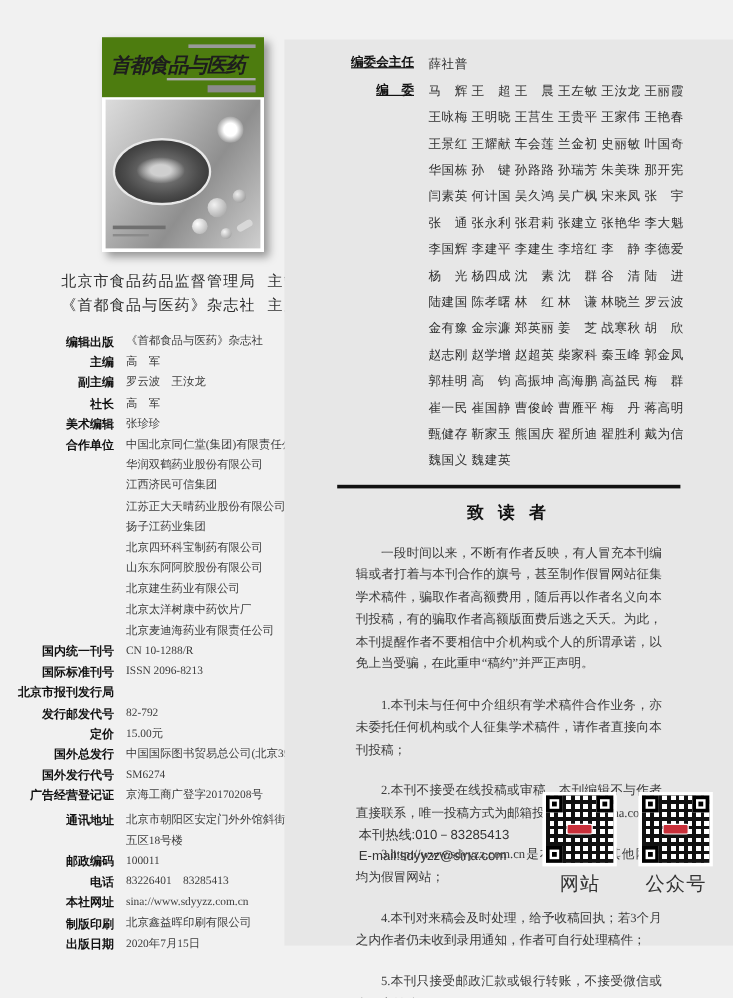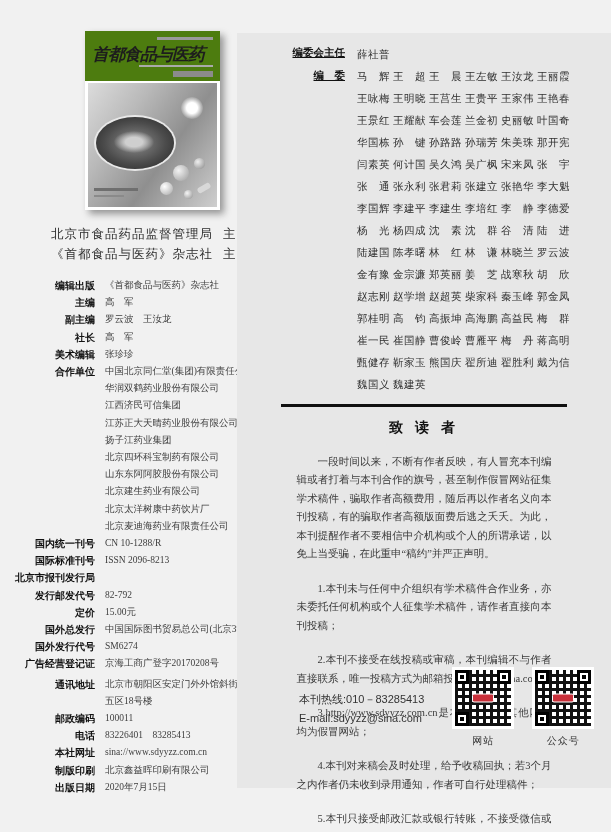--- a/index.html
+++ b/index.html
@@ -68,21 +68,21 @@
   .qr{position:relative;width:62px;height:62px;background:#fff;}
   .qr-pat{position:absolute;inset:3px;
      background:
        repeating-linear-gradient(90deg,#111 0 3px,transparent 3px 7px),
        repeating-linear-gradient(0deg,#111 0 3px,#fff 3px 7px);}
   .qr-f{position:absolute;width:14px;height:14px;border:3px solid #000;background:#fff;box-sizing:border-box;}
   .qr-f:after{content:"";position:absolute;left:2px;top:2px;width:4px;height:4px;background:#000;}
   .qr-f.tl{left:3px;top:3px}.qr-f.tr{right:3px;top:3px}.qr-f.bl{left:3px;bottom:3px}
   .qr-red{position:absolute;left:50%;top:50%;transform:translate(-50%,-50%);
      width:20px;height:7px;background:#c9303a;border:1px solid #fff;border-radius:2px;}
-  .qr-label{margin-top:5px;font-size:10px;color:#333;letter-spacing:1px;}
+  .qr-label{margin-top:5px;font-size:16px;color:#333;letter-spacing:1px;}
 </style>
 </head>
 <body>
 
 <div class="page">
 
   <div class="cover">
     <div class="cover-top">
       <div class="cover-tinybar-top"></div>
       <div class="cover-title">首都食品与医药</div>

